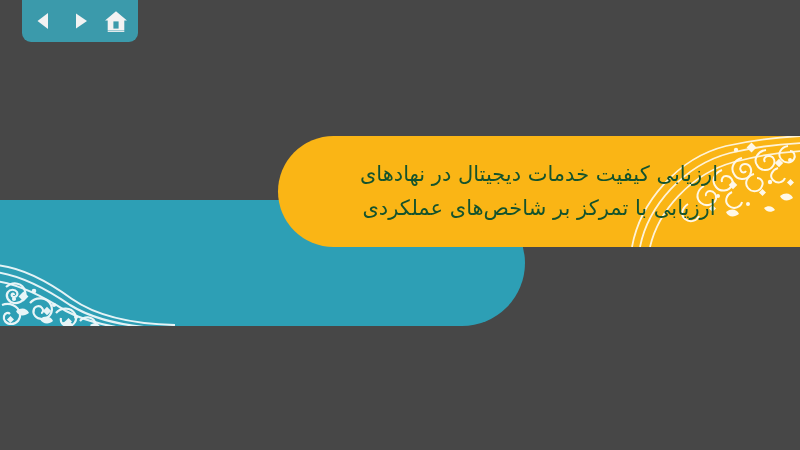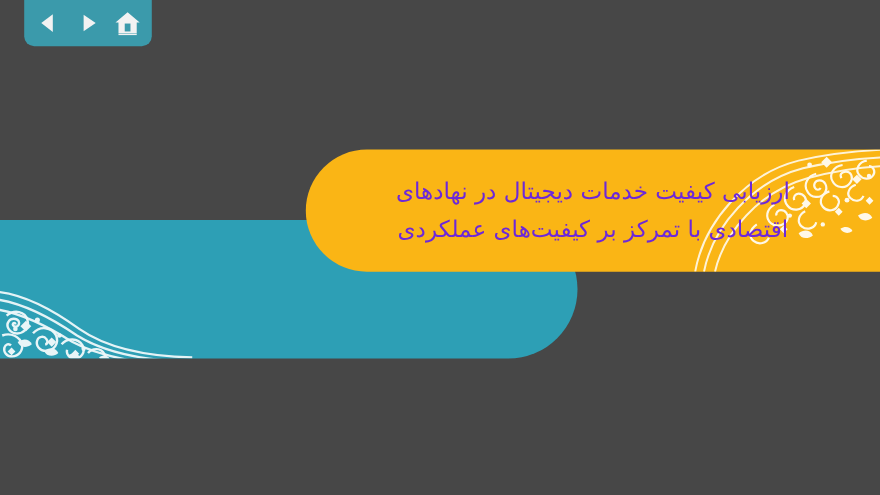--- a/index.html
+++ b/index.html
@@ -92,21 +92,21 @@
     display: flex;
     flex-direction: column;
     align-items: center;
     justify-content: center;
     direction: rtl;
     z-index: 3;
     padding-bottom: 2px;
     box-sizing: border-box;
   }
   .title-line {
-    color: #6d28d9;
+    color: #14532d;
     font-size: 21px;
     line-height: 34px;
     font-weight: normal;
     white-space: nowrap;
     text-align: center;
     letter-spacing: 0px;
   }
 </style>
 </head>
 <body>
@@ -201,18 +201,18 @@
         <circle cx="160" cy="24" r="2"></circle>
         <circle cx="118" cy="68" r="2"></circle>
         <path d="M150 60 c5-4 11-3 13 2 c-5 4-11 3-13-2 z"></path>
         <path d="M96 76 c5-4 11-3 13 2 c-5 4-11 3-13-2 z"></path>
         <path d="M134 72 c4-3 9-2 11 2 c-4 3-9 2-11-2 z"></path>
       </g>
     </svg>
 
     <div id="title-block">
       <div class="title-line">ارزیابی کیفیت خدمات دیجیتال در نهادهای</div>
-      <div class="title-line">اقتصادی با تمرکز بر کیفیت‌های عملکردی</div>
+      <div class="title-line">ارزیابی با تمرکز بر شاخص‌های عملکردی</div>
     </div>
 
   </div>
 
 </div>
 
 </body></html>

